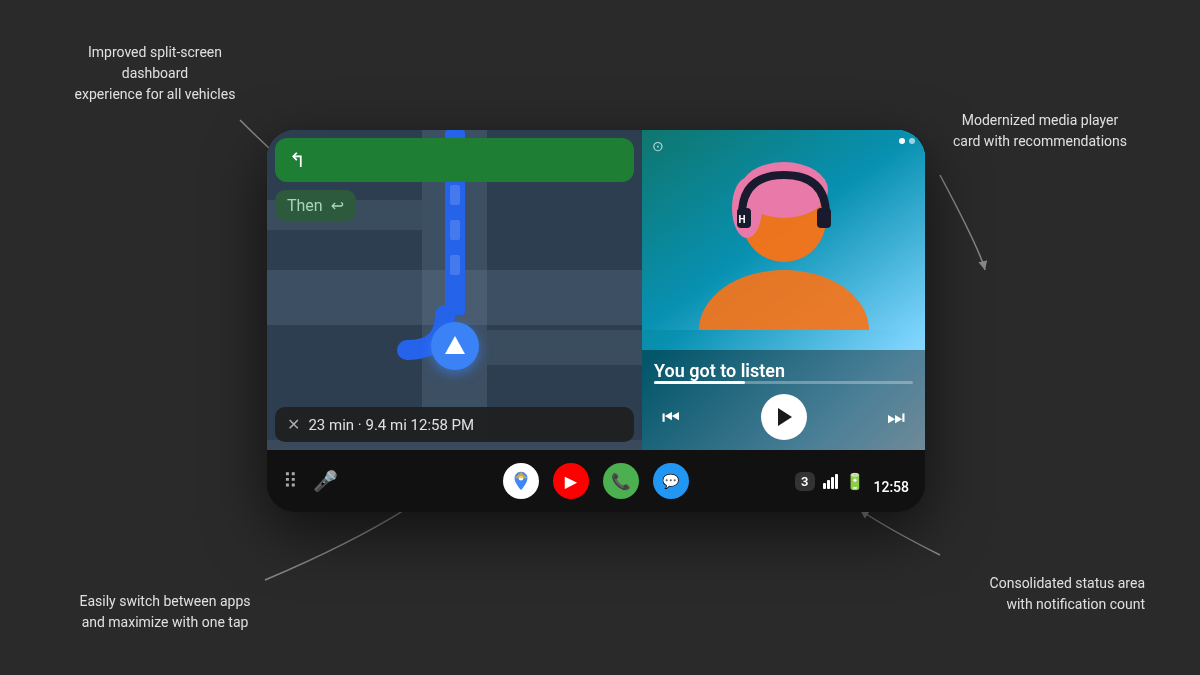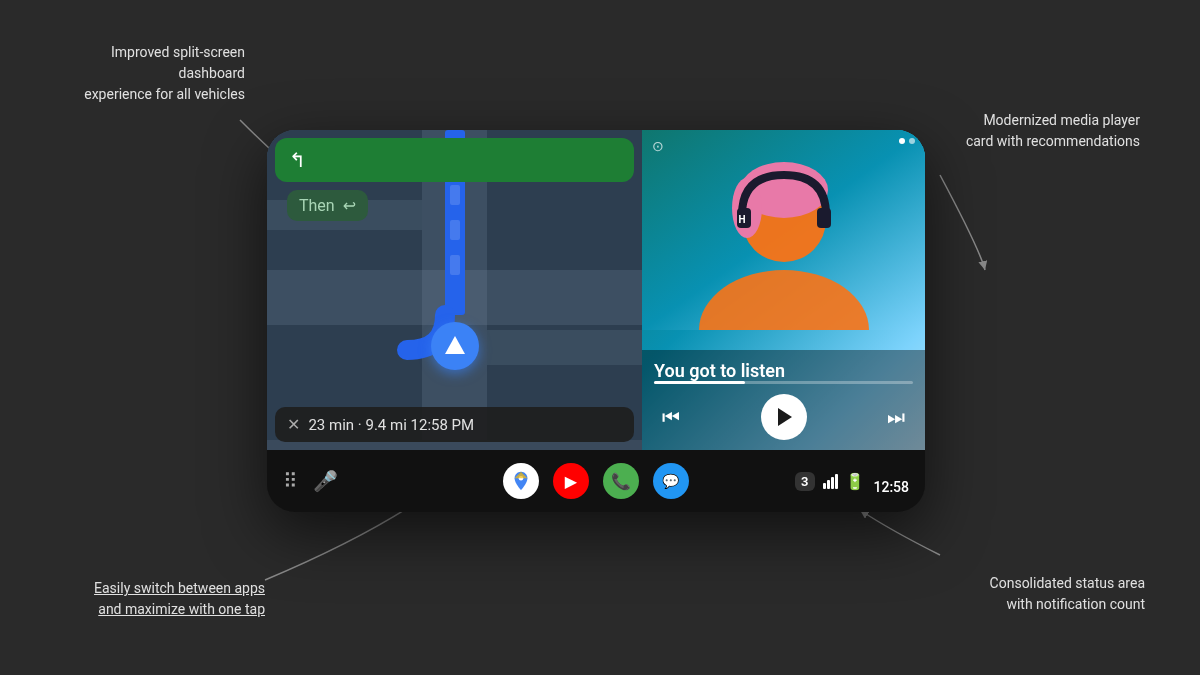--- a/index.html
+++ b/index.html
@@ -13,21 +13,21 @@
       position: relative;
       color: #ffffff;
     }
 
     
     .annotation {
       position: absolute;
       font-size: 14px;
       line-height: 1.5;
       color: #e0e0e0;
-      text-align: right;
+      text-align: center;
     }
 
     
     .arrow-svg {
       position: absolute;
     }
 
     
     .device-frame {
       position: absolute;
@@ -374,24 +374,23 @@
       width: 180px;
     }
 
     .ann-top-right {
       top: 110px;
       right: 60px;
       width: 200px;
     }
 
     .ann-bottom-left {
-      bottom: 55px;
+      bottom: 42px;
       left: 65px;
       width: 200px;
-      text-decoration: underline;
     }
 
     .ann-bottom-right {
       bottom: 60px;
       right: 55px;
       width: 220px;
       text-align: right;
     }
   </style>
 </head>
@@ -463,21 +462,21 @@
             <rect x="183" y="55" width="10" height="20" fill="rgba(255,255,255,0.15)" rx="2"></rect>
             <rect x="183" y="90" width="10" height="20" fill="rgba(255,255,255,0.15)" rx="2"></rect>
             <rect x="183" y="125" width="10" height="20" fill="rgba(255,255,255,0.15)" rx="2"></rect>
           </svg>
         </div>
 
         <div class="nav-header">
           <div class="direction-banner">
             <span class="direction-arrow">↰</span>
           </div>
-          <div style="padding: 0 12px;">
+          <div style="padding: 0 0;">
             <div class="then-banner">
               <span class="then-text">Then</span>
               <span class="then-arrow">↩</span>
             </div>
           </div>
         </div>
 
         <div class="nav-pointer">
           <div class="nav-pointer-inner">
             <div class="nav-pointer-triangle"></div>

